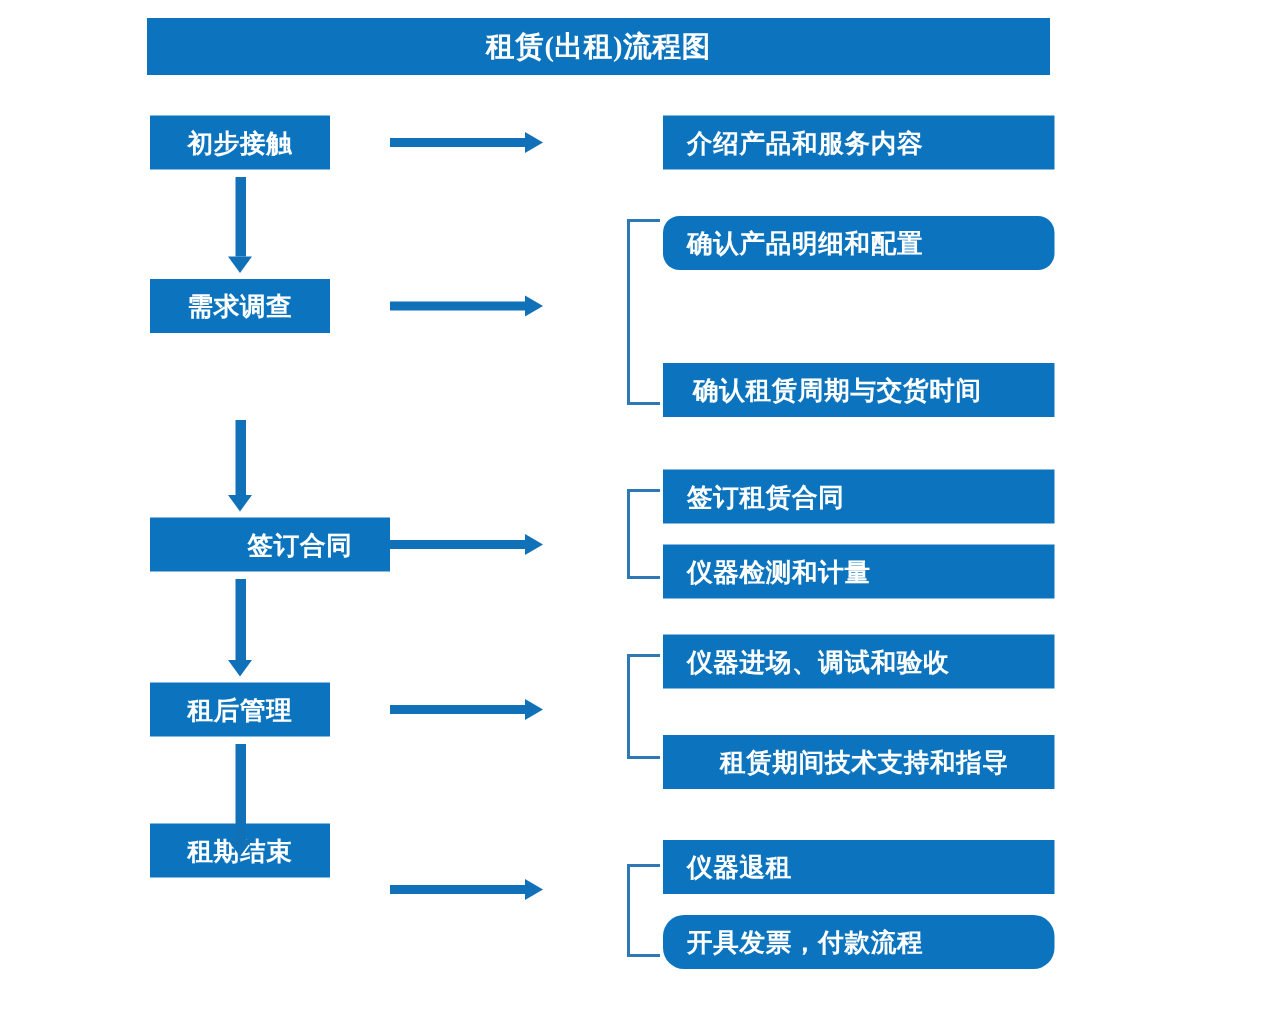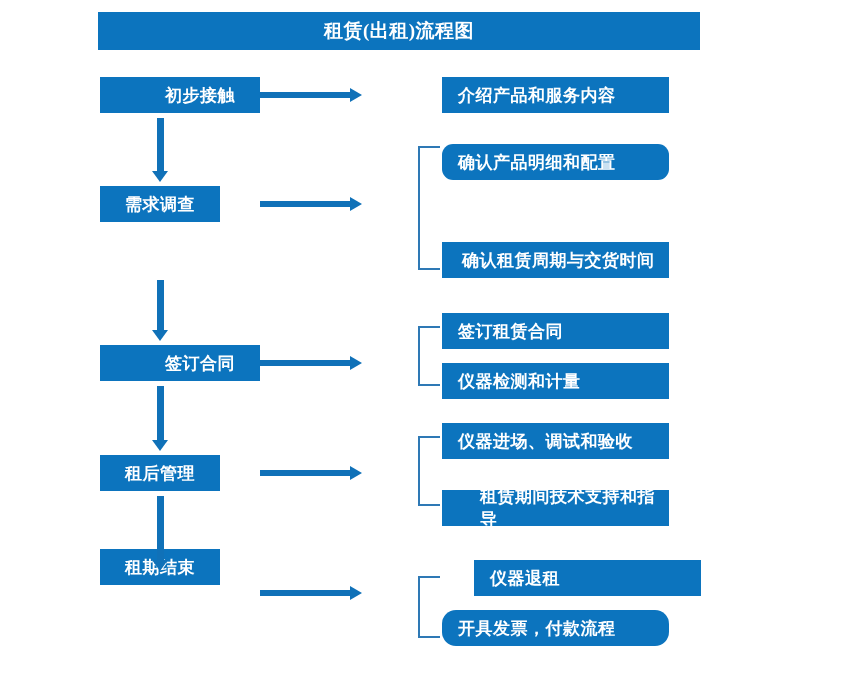--- a/index.html
+++ b/index.html
@@ -49,21 +49,21 @@
     display: flex;
     align-items: center;
     justify-content: center;
     letter-spacing: 0.5px;
   }
 
   
   .detail-box {
     position: absolute;
     left: 442px;
-    width: 227px;
+    width: 261px;
     height: 36px;
     background: #0C74BE;
     color: #ffffff;
     font-size: 17px;
     font-weight: bold;
     display: flex;
     align-items: center;
     padding-left: 16px;
     box-sizing: border-box;
     letter-spacing: 0.5px;
@@ -124,21 +124,21 @@
     box-sizing: border-box;
   }
 </style>
 </head>
 <body>
 
 <div id="canvas">
 
   <div class="title-bar">租赁(出租)流程图</div>
 
-  <div class="stage-box" style="top:77px;padding-left:40px;">初步接触</div>
+  <div class="stage-box" style="top:77px;">初步接触</div>
 
   <div class="stage-box" style="top:186px;">需求调查</div>
 
   <div class="stage-box" style="top:345px;padding-left:40px;">签订合同</div>
 
   <div class="stage-box" style="top:455px;">租后管理</div>
 
   <div class="stage-box" style="top:549px;">租期结束</div>
 
   <div class="v-arrow" style="left:152px; top:118px; height:64px;">
@@ -202,17 +202,17 @@
   <div class="detail-box" style="top:242px;padding-left:20px;">确认租赁周期与交货时间</div>
 
   <div class="detail-box" style="top:313px;">签订租赁合同</div>
 
   <div class="detail-box" style="top:363px;">仪器检测和计量</div>
 
   <div class="detail-box" style="top:423px;font-family:Liberation Mono, monospace;">仪器进场、调试和验收</div>
 
   <div class="detail-box" style="top:490px;padding-left:38px;">租赁期间技术支持和指导</div>
 
-  <div class="detail-box" style="top:560px;margin-left:32px;">仪器退租</div>
+  <div class="detail-box" style="top:560px;">仪器退租</div>
 
   <div class="detail-box" style="top:610px;border-radius:14px;">开具发票，付款流程</div>
 
 </div>
 
 </body></html>

